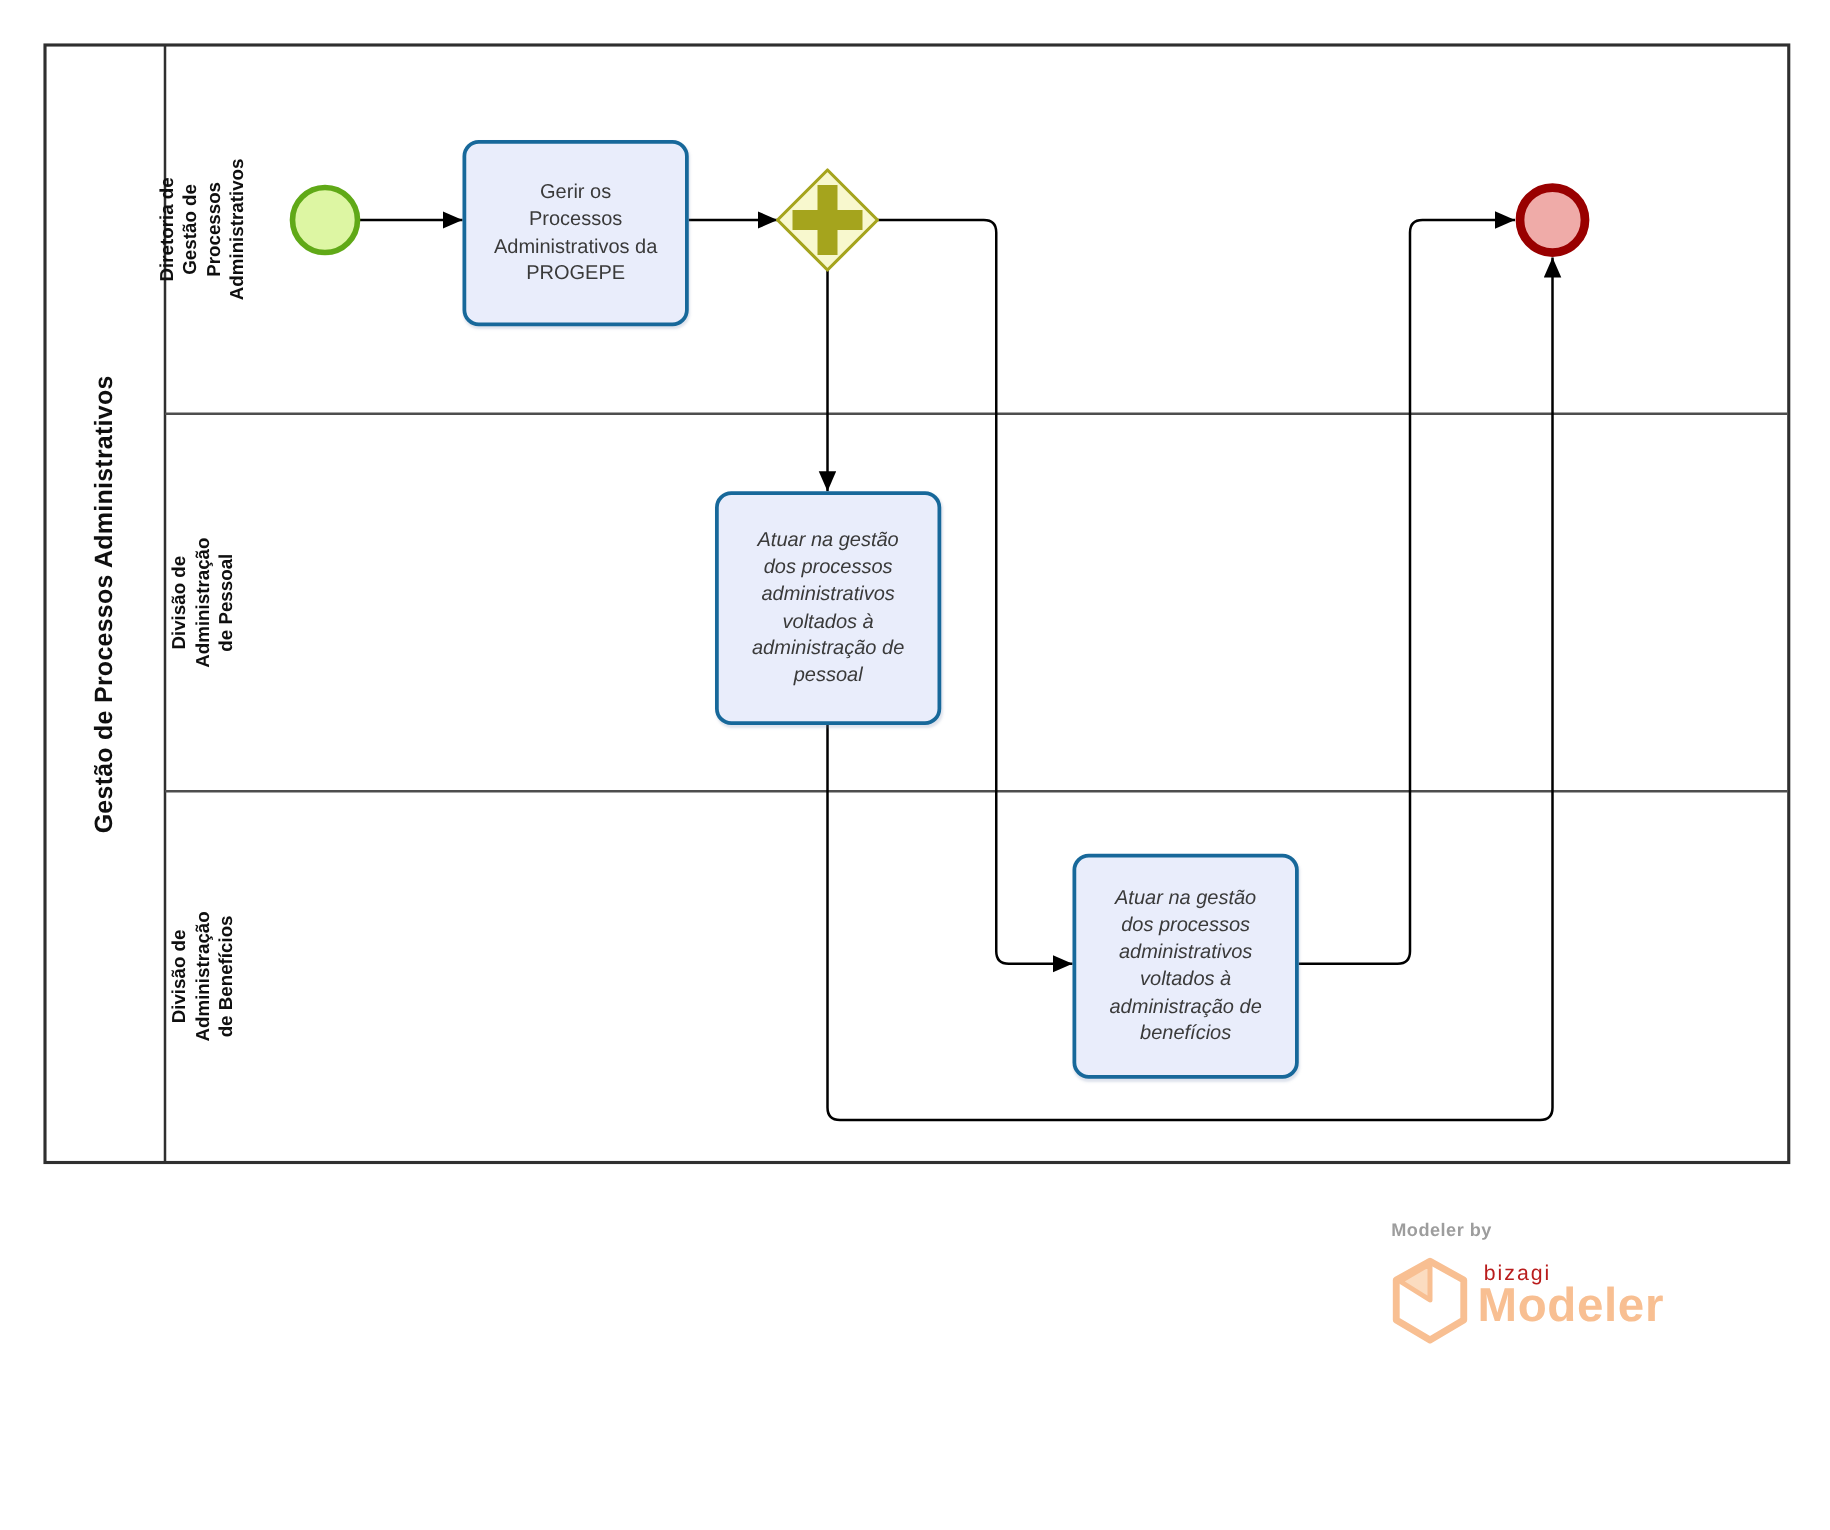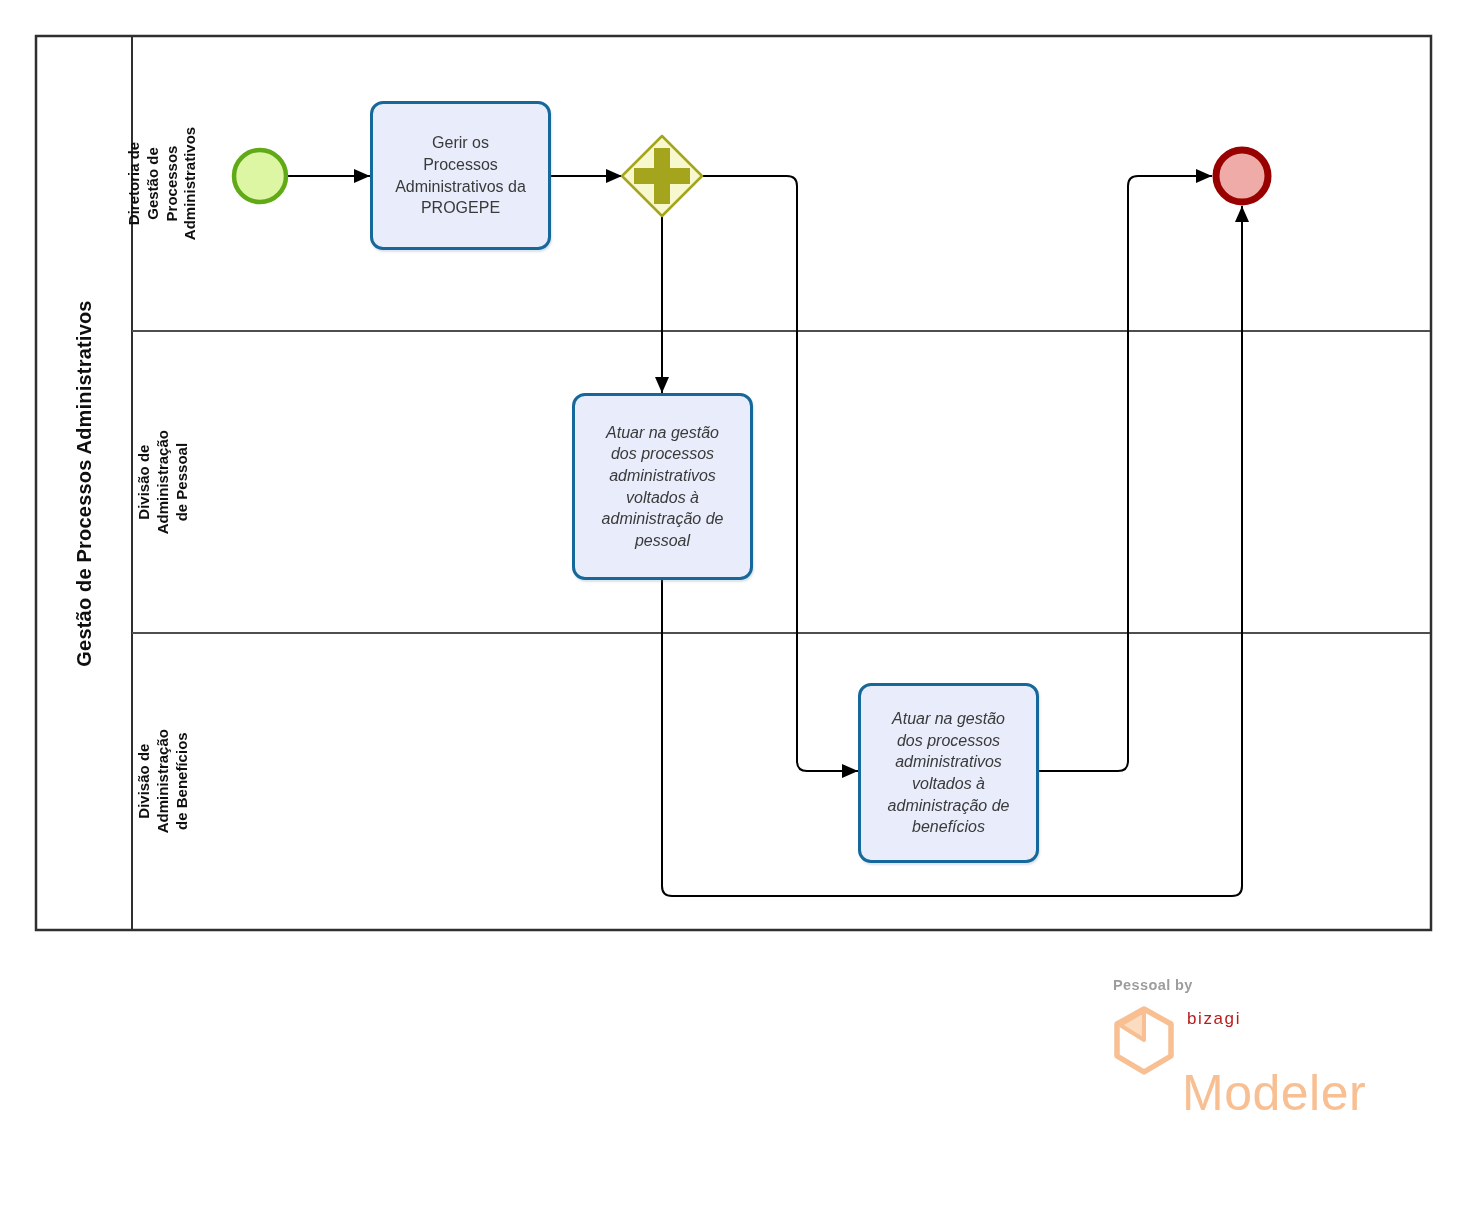--- a/index.html
+++ b/index.html
@@ -12,32 +12,32 @@
   .vlabel{transform:rotate(-90deg);text-align:center;font-weight:bold;color:#0f0f0f;}
   .pool-title .vlabel{white-space:nowrap;font-size:20px;letter-spacing:.2px;}
   .lane-label .vlabel{width:215px;font-size:15px;line-height:1.25;}
 
   
   .task{position:absolute;box-sizing:border-box;background:#e9edfb;border:3.5px solid #17689a;
         border-radius:13px;display:flex;align-items:center;justify-content:center;
         color:#3a3a3a;font-size:16px;line-height:1.35;text-align:center;
         box-shadow:1px 2px 2px rgba(120,140,180,.25);}
   .task .txt{display:block;}
-  #task-gerir{left:370px;top:101px;width:181px;height:149px;}
+  #task-gerir{left:370px;top:112px;width:181px;height:149px;}
   #task-gerir .txt{width:135px;}
   #task-pessoal{left:572px;top:393px;width:181px;height:187px;}
   #task-beneficios{left:858px;top:683px;width:181px;height:180px;}
   #task-pessoal .txt,#task-beneficios .txt{width:132px;font-style:italic;}
 
   
   .powered{position:absolute;left:1113px;top:977px;font-size:14.5px;font-weight:bold;
            color:#9d9d9d;letter-spacing:.4px;}
   .logo-hex{position:absolute;left:1112px;top:1005px;}
   .brand{position:absolute;left:1187px;top:1009px;font-size:17px;color:#b91c1c;letter-spacing:1.6px;}
-  .product{position:absolute;left:1182px;top:1064px;font-size:50px;font-weight:400;color:#f8bf92;letter-spacing:.5px;}
+  .product{position:absolute;left:1182px;top:1024px;font-size:38px;font-weight:700;color:#f8bf92;letter-spacing:.5px;}
 </style>
 </head>
 <body>
 
 <div class="canvas">
 
   <svg class="layer" width="1464" height="1224">
     <defs>
       <marker id="arrow" markerUnits="userSpaceOnUse" markerWidth="18" markerHeight="16" refX="16" refY="7" orient="auto">
         <path d="M0,0 L16,7 L0,14 Z" fill="#000"></path>
@@ -81,21 +81,21 @@
   <div class="task" id="task-gerir">
     <span class="txt">Gerir os Processos Administrativos da PROGEPE</span>
   </div>
   <div class="task" id="task-pessoal">
     <span class="txt">Atuar na gestão dos processos administrativos voltados à administração de pessoal</span>
   </div>
   <div class="task" id="task-beneficios">
     <span class="txt">Atuar na gestão dos processos administrativos voltados à administração de benefícios</span>
   </div>
 
-  <div class="powered">Pessoal by</div>
+  <div class="powered">Modeler by</div>
   <svg class="logo-hex" width="66" height="72">
     <polygon points="32,4 59,19 59,51 32,67 5,51 5,19" fill="none" stroke-width="5.5" stroke-linejoin="round" stroke="#f8bf92"></polygon>
     <polygon points="8,20 32,6 32,35" stroke-width="4" stroke-linejoin="round" fill="#fbdcc0" stroke="#f8bf92"></polygon>
   </svg>
   <div class="brand">bizagi</div>
   <div class="product">Modeler</div>
 
 </div>
 
 </body></html>

